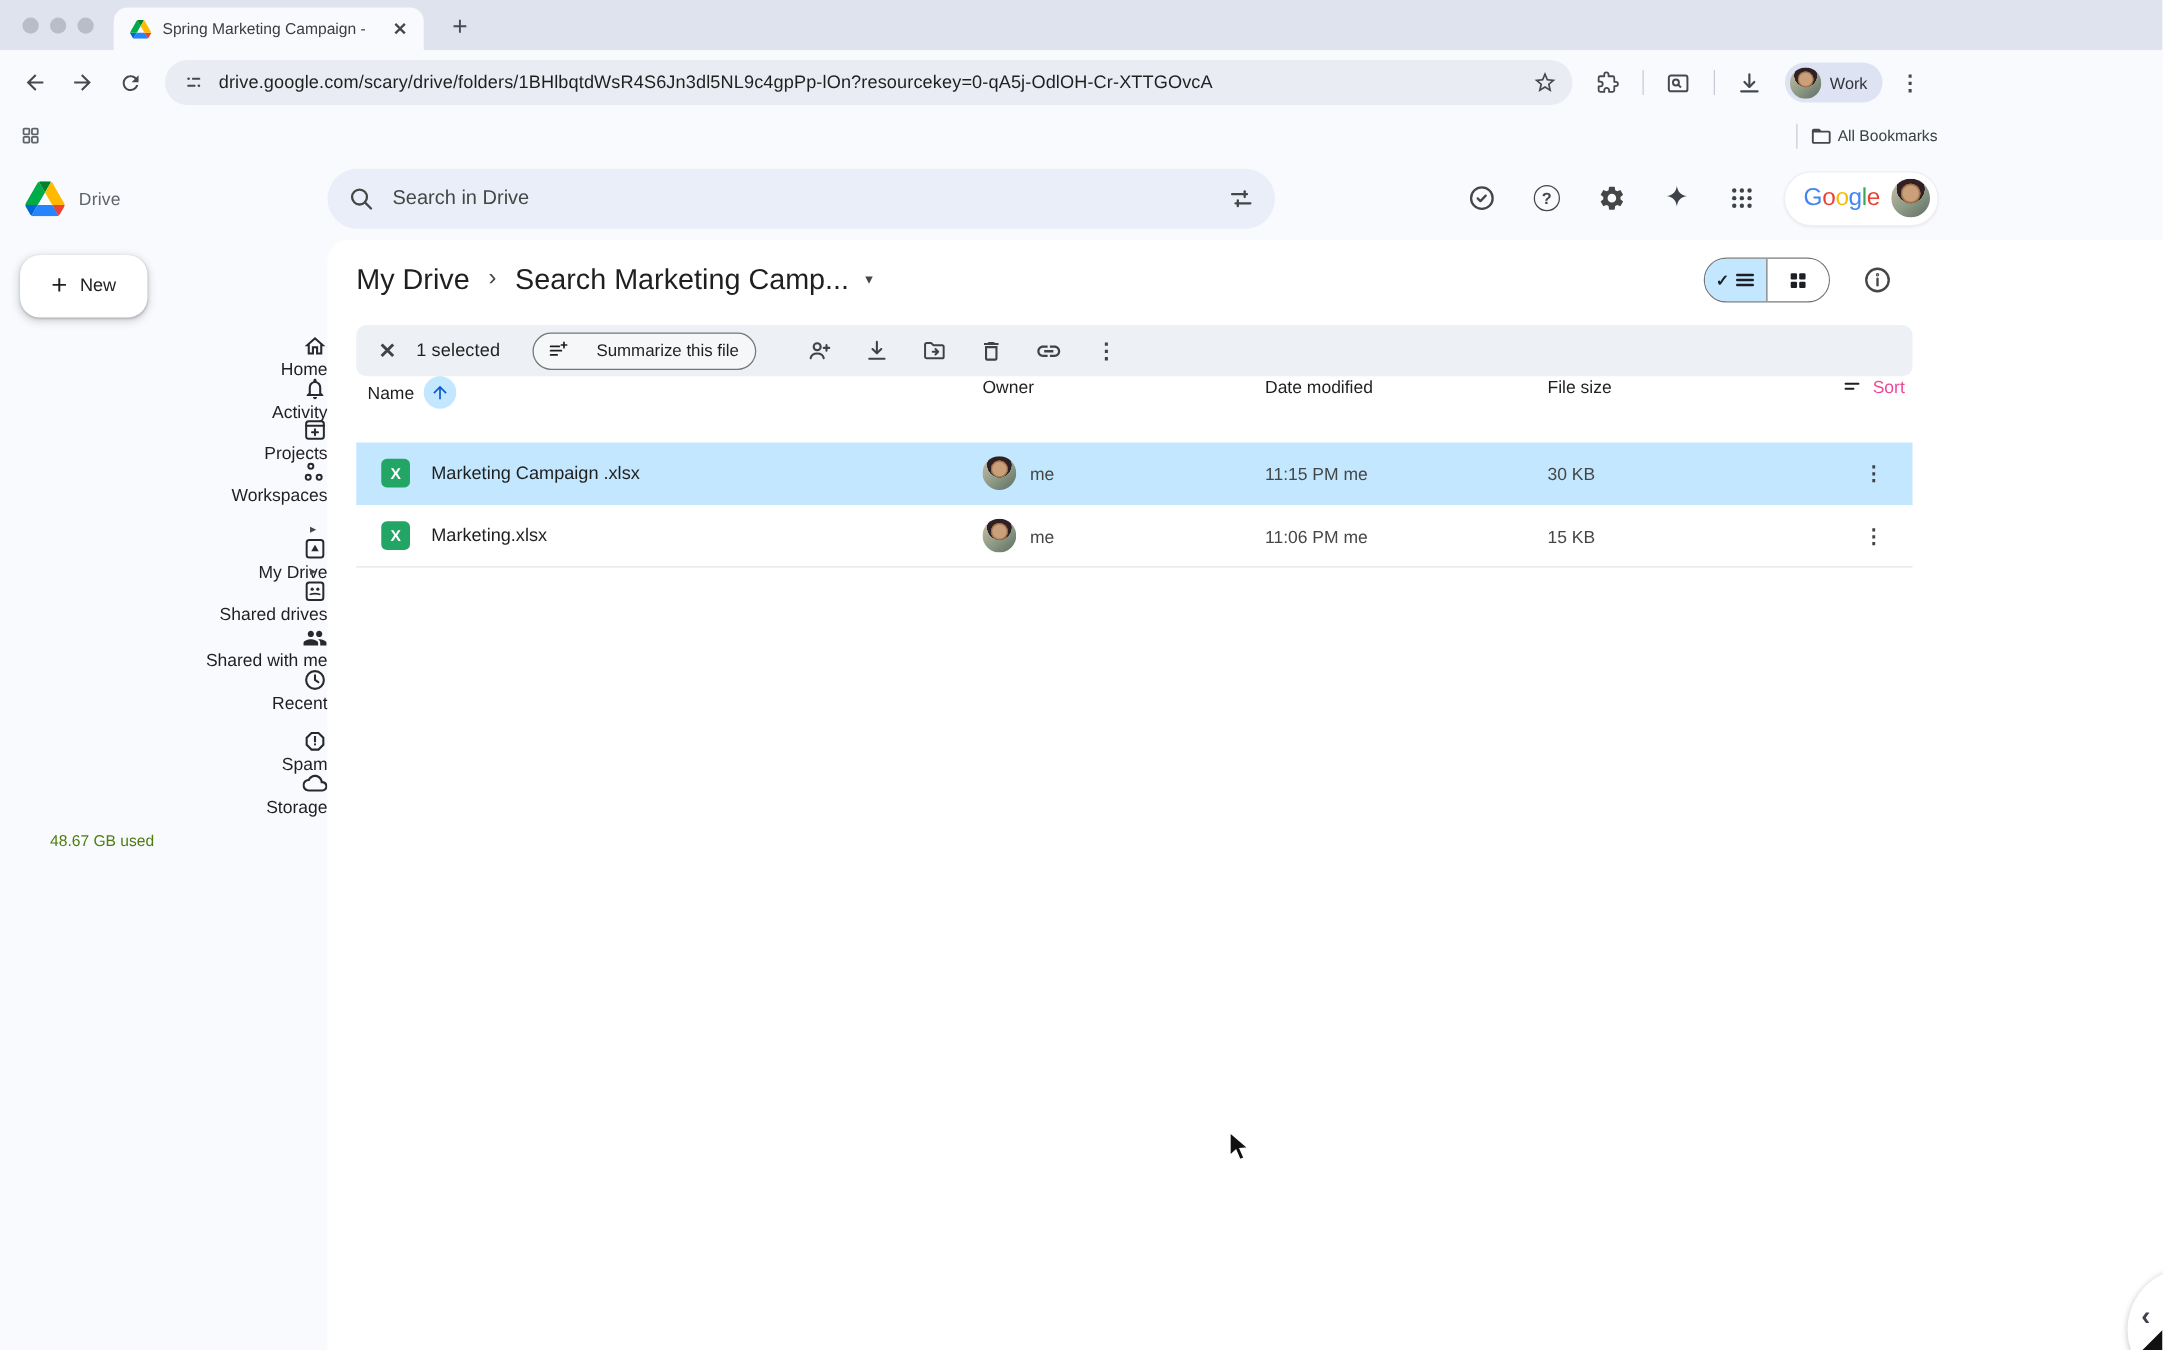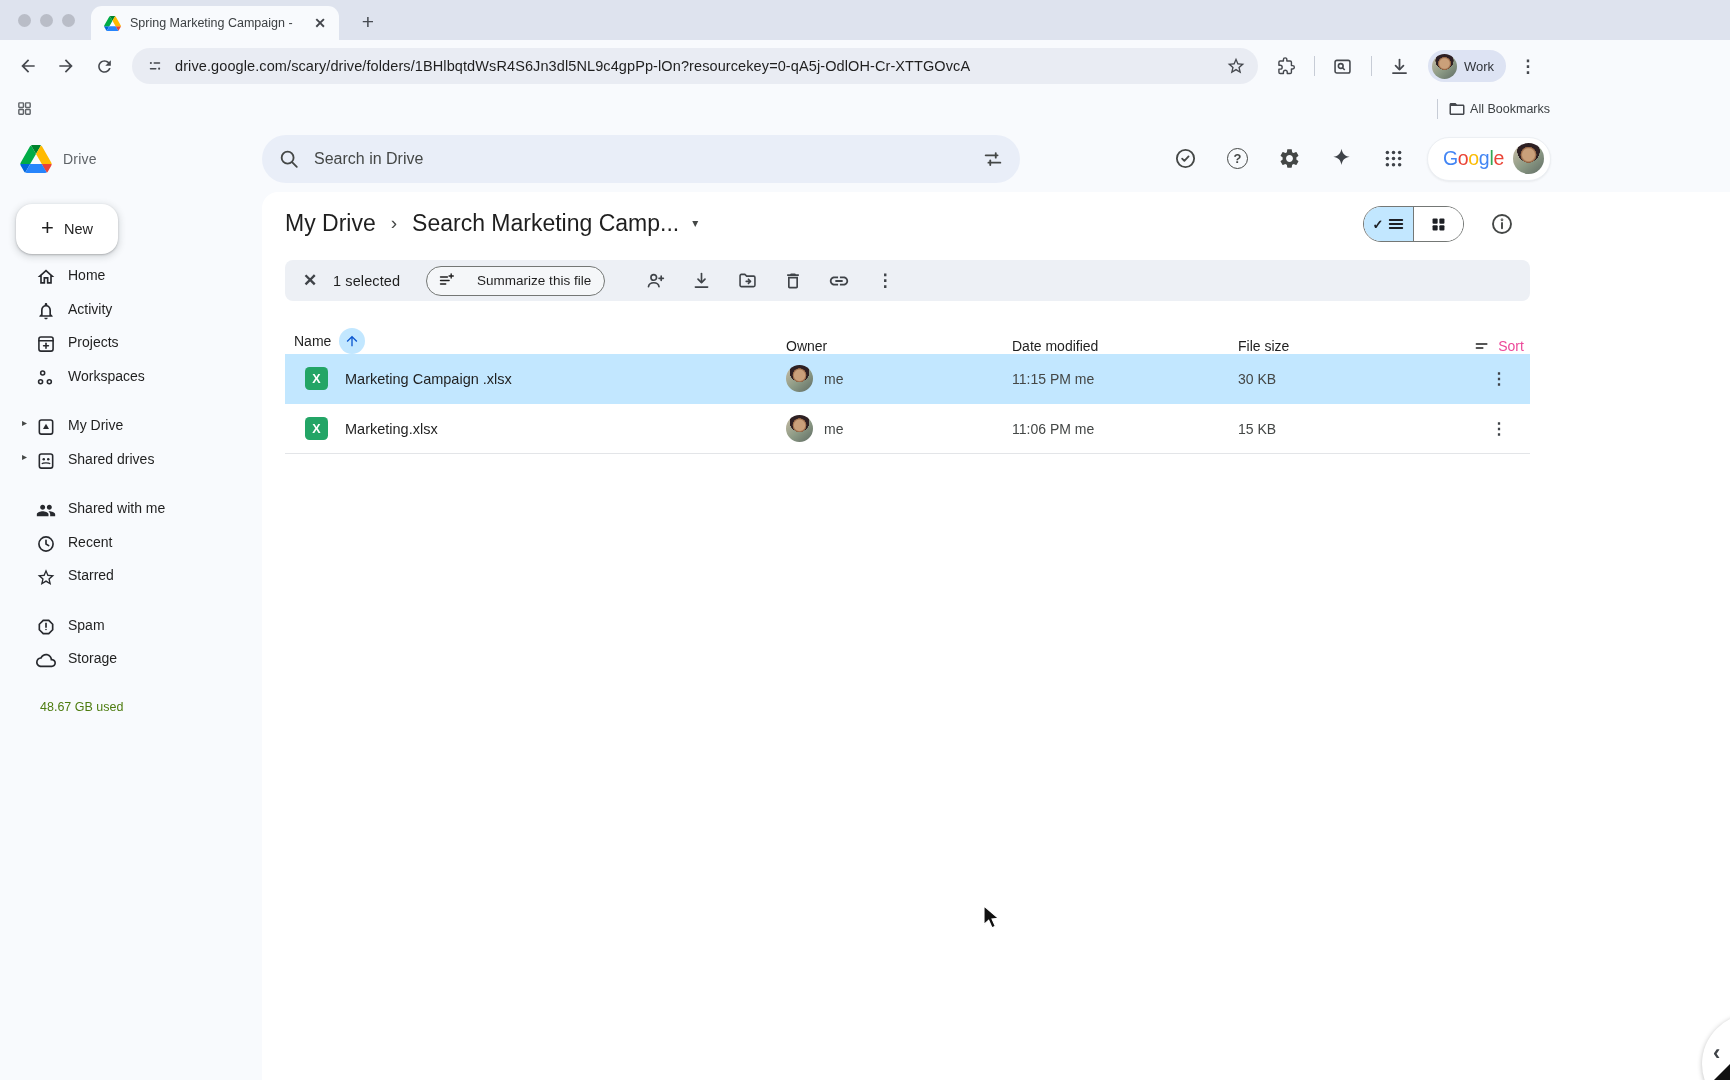--- a/index.html
+++ b/index.html
@@ -67,22 +67,22 @@
   .google-word { font-size:19.5px; font-weight:500; letter-spacing:-0.3px;}
 
   
   .sidebar { position:absolute; left:0; top:192px; width:262px; bottom:0;}
   .new-btn { margin:12px 0 0 16px; width:102px; height:50px; background:#fff; border-radius:16px;
     display:flex; align-items:center; justify-content:center; gap:10px; font-size:14.5px; font-weight:500; color:#1f1f1f;
     box-shadow:0 1px 2px rgba(60,64,67,.3), 0 2px 6px 2px rgba(60,64,67,.15); cursor:pointer;}
   .new-btn .plus { font-size:22px; font-weight:400; color:#1f1f1f; margin-top:-2px;}
   .nav { margin-top:13px; }
   .nav-group { margin-bottom:16px; }
-  .nav-item { height:33.5px; display:flex; align-items:flex-start; padding-left:22px; font-size:14px; font-weight:500;
-    color:#1f1f1f; cursor:pointer; border-radius:0 20px 20px 0;}
+  .nav-item { height:33.5px; display:flex; align-items:flex-end; padding-left:22px; font-size:14px; font-weight:500;
+    color:#1f1f1f; cursor:pointer; border-radius:0 20px 20px 0;flex-direction:column;}
   .nav-caret { width:14px; font-size:10px; color:#444746; flex:none;}
   .nav-ic { width:20px; height:20px; display:flex; align-items:center; justify-content:center; color:#27292e; flex:none;}
   .nav-item .label { margin-left:12px; }
   .storage-used { margin:4px 0 0 40px; font-size:12.5px; color:#4d7c0f;}
 
   
   .panel { position:absolute; left:262px; top:192px; right:0; bottom:0; background:#fff; border-radius:16px 0 0 0;}
   .crumb-row { height:62px; display:flex; align-items:center; padding-left:23px; position:relative;}
   .crumb { font-size:23px; color:#1f1f1f; cursor:pointer;}
   .crumb-sep { margin:0 15px; color:#444746; font-size:19px;}
@@ -99,21 +99,21 @@
     display:flex; align-items:center; padding:0 14px; }
   .sel-close { width:22px; height:22px; display:flex; align-items:center; justify-content:center;
     font-size:17px; color:#3f4348; cursor:pointer; font-weight:600;}
   .sel-count { font-size:14.5px; color:#1f1f1f; margin-left:12px; letter-spacing:.1px;}
   .summarize-btn { margin-left:26px; height:30px; border:1px solid #747775; border-radius:15px; background:rgba(255,255,255,.45);
     display:flex; align-items:center; gap:22px; padding:0 13px 0 11px; font-size:13.5px; font-weight:500; color:#1f1f1f; cursor:pointer;}
   .sel-icons { display:flex; align-items:center; margin-left:15px;}
   .sel-ic { width:22px; height:22px; margin-left:24px; display:flex; align-items:center; justify-content:center; color:#3f4348; cursor:pointer;}
   .sel-ic.more { font-size:17px; font-weight:700; letter-spacing:0;}
 
-  .thead { margin-left:23px; width:1245px; height:53px; display:flex; align-items:flex-end; font-size:14px; color:#1f1f1f;}
+  .thead { margin-left:23px; width:1245px; height:53px; display:flex; align-items:flex-start; font-size:14px; color:#1f1f1f;}
   .col-name { width:501px; display:flex; align-items:center; padding-left:9px;}
   .col-owner { width:226px;}
   .col-mod { width:226px;}
   .col-size { width:230px;}
   .col-end { width:62px; display:flex; align-items:center; justify-content:center;}
   .thead .col-owner,.thead .col-mod,.thead .col-size { color:#1f1f1f;}
   .sort-up { width:26px; height:26px; border-radius:50%; background:#c2e7ff; margin-left:8px;
     display:flex; align-items:center; justify-content:center; color:#0b57d0;}
   .sort-chip { display:flex; align-items:center; gap:8px; color:#ec4899; cursor:pointer;}
 
@@ -388,29 +388,20 @@
         </div>
         <div class="nav-item">
           <span class="nav-caret"></span>
           <span class="nav-ic">
             <svg width="20" height="20" viewBox="0 0 24 24" fill="none" stroke="currentColor" stroke-width="2" stroke-linecap="round">
               <circle cx="12" cy="12" r="8.5"></circle>
                 <path d="M12 7.5V12l3.2 2"></path>
             </svg>
           </span>
           <span class="label">Recent</span>
-        </div>
-        <div class="nav-item">
-          <span class="nav-caret"></span>
-          <span class="nav-ic">
-            <svg width="21" height="21" viewBox="0 0 24 24" fill="currentColor">
-                <path d="M22 9.24l-7.19-.62L12 2 9.19 8.63 2 9.24l5.46 4.73L5.82 21 12 17.27 18.18 21l-1.63-7.03L22 9.24zM12 15.4l-3.76 2.27 1-4.28-3.32-2.88 4.38-.38L12 6.1l1.71 4.04 4.38.38-3.32 2.88 1 4.28L12 15.4z"></path>
-              </svg>
-          </span>
-          <span class="label">Starred</span>
         </div>
       </div>
       <div class="nav-group">
         <div class="nav-item">
           <span class="nav-caret"></span>
           <span class="nav-ic">
             <svg width="20" height="20" viewBox="0 0 24 24" fill="currentColor">
                 <path d="M15.73 3H8.27L3 8.27v7.46L8.27 21h7.46L21 15.73V8.27L15.73 3zM19 14.9 14.9 19H9.1L5 14.9V9.1L9.1 5h5.8L19 9.1v5.8zM12 16c.55 0 1-.45 1-1s-.45-1-1-1-1 .45-1 1 .45 1 1 1zm-1-9h2v6h-2z"></path>
               </svg>
           </span>

